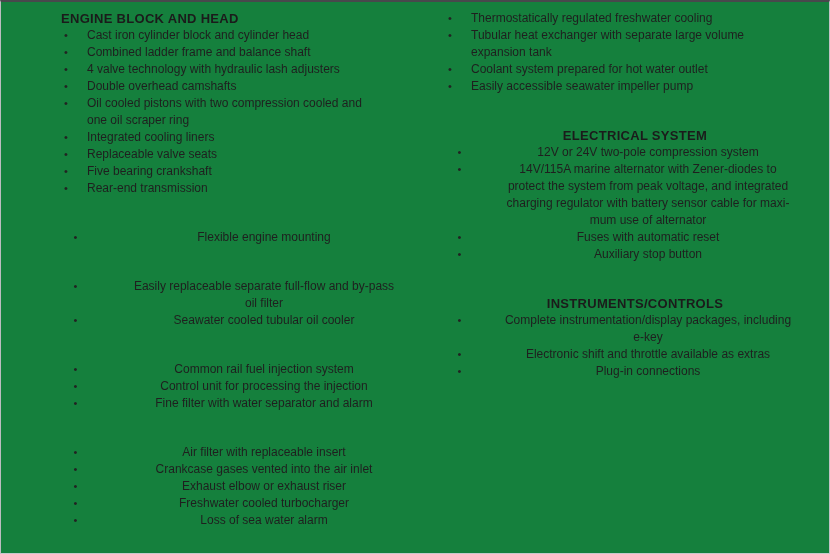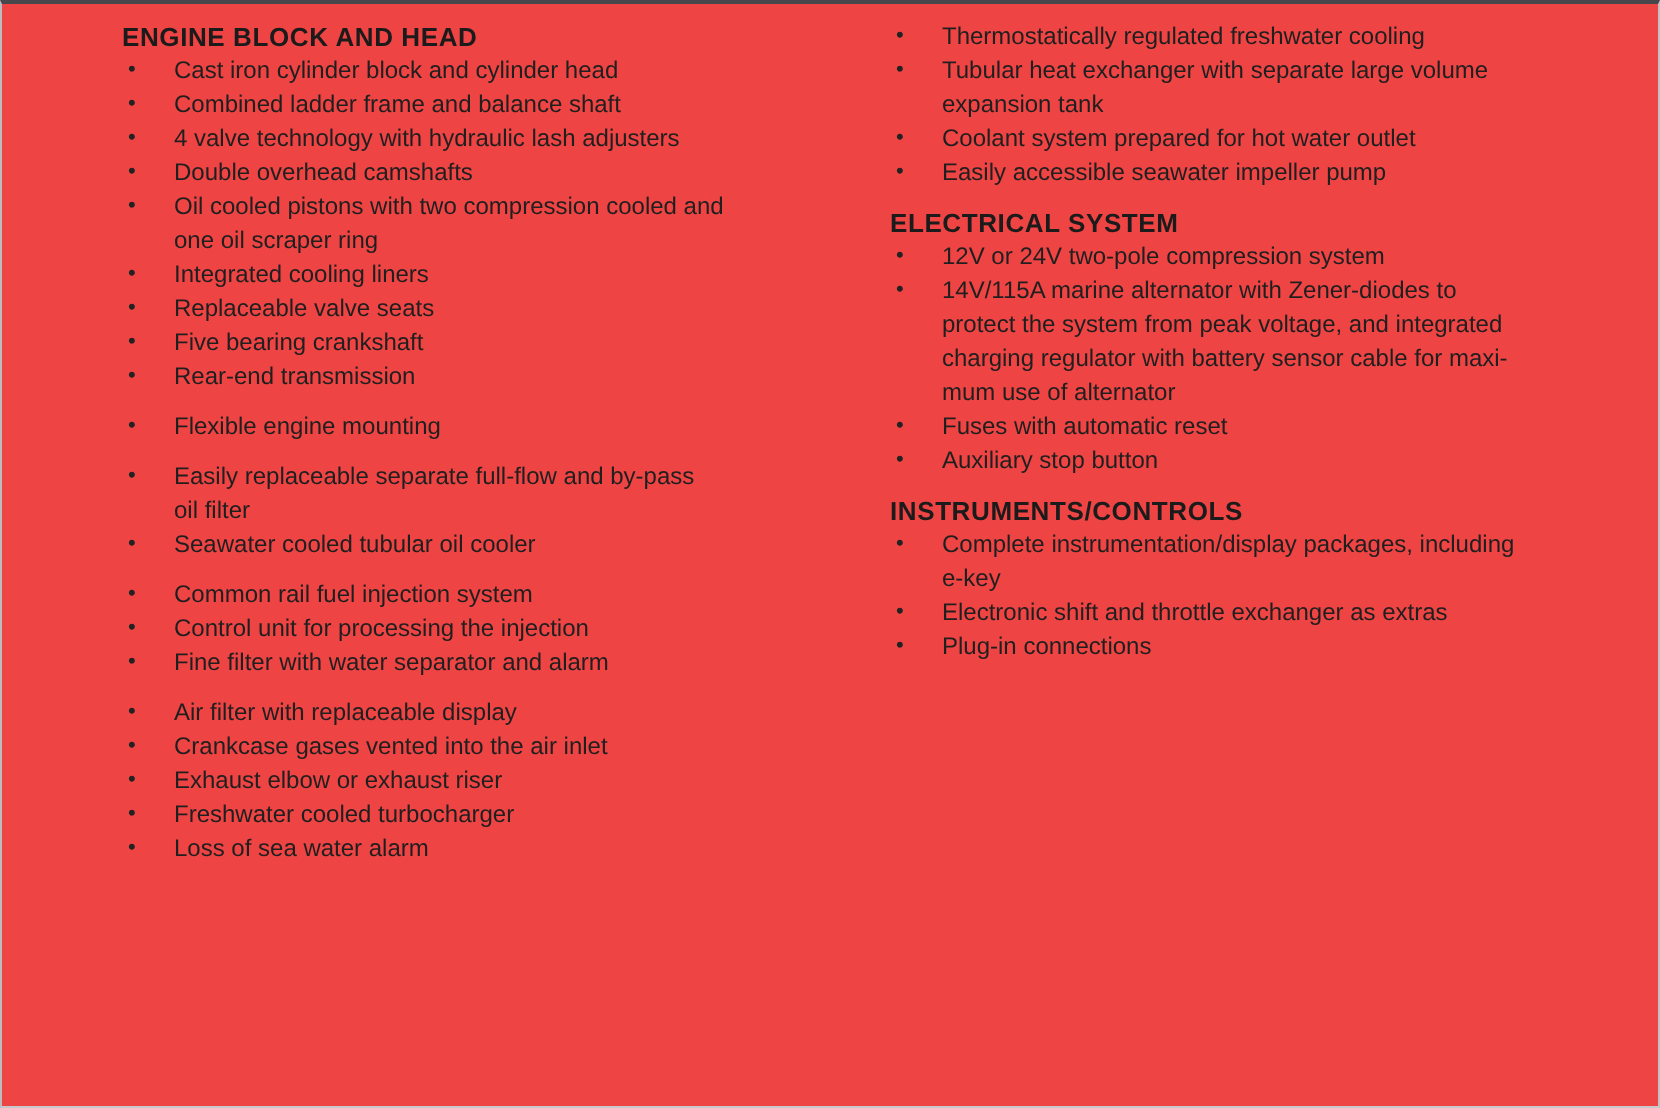--- a/index.html
+++ b/index.html
@@ -5,38 +5,38 @@
   html, body {
     margin: 0;
     padding: 0;
     background: #ffffff;
   }
   .page {
     position: relative;
     width: 830px;
     height: 554px;
     box-sizing: border-box;
-    background: #ef4444;
+    background: #15803d;
     border-top: 2px solid #48484c;
     border-left: 1px solid #bcbcc0;
     border-right: 1px solid #c2c2c6;
     border-bottom: 1px solid #c8c8cc;
     overflow: hidden;
     font-family: "Liberation Sans", sans-serif;
     color: #1f1f1f;
   }
   .col {
     position: absolute;
     top: 8px;
     width: 380px;
   }
   .col-left  { left: 60px; }
   .col-right { left: 444px; }
   .section { margin: 0; }
-  .section + .section { margin-top: 8px; }
+  .section + .section { margin-top: 32px; text-align: center; }
   .section-title {
     margin: 0;
     font-size: 13px;
     font-weight: bold;
     line-height: 17px;
     letter-spacing: 0.3px;
     color: #1b1b1b;
   }
   .bullet-list {
     list-style: none;
@@ -159,21 +159,21 @@
     <span class="bullet">•</span>
     <span class="item-text">Fine filter with water separator and alarm</span>
   </li>
 </ul>
   </section>
 
   <section class="section">
     <ul class="bullet-list">
   <li class="list-item">
     <span class="bullet">•</span>
-    <span class="item-text">Air filter with replaceable display</span>
+    <span class="item-text">Air filter with replaceable insert</span>
   </li>
 
   <li class="list-item">
     <span class="bullet">•</span>
     <span class="item-text">Crankcase gases vented into the air inlet</span>
   </li>
 
   <li class="list-item">
     <span class="bullet">•</span>
     <span class="item-text">Exhaust elbow or exhaust riser</span>
@@ -249,21 +249,21 @@
     <h2 class="section-title">INSTRUMENTS/CONTROLS</h2>
     <ul class="bullet-list">
   <li class="list-item">
     <span class="bullet">•</span>
     <span class="item-text">Complete instrumentation/display packages, including
 e-key</span>
   </li>
 
   <li class="list-item">
     <span class="bullet">•</span>
-    <span class="item-text">Electronic shift and throttle exchanger as extras</span>
+    <span class="item-text">Electronic shift and throttle available as extras</span>
   </li>
 
   <li class="list-item">
     <span class="bullet">•</span>
     <span class="item-text">Plug-in connections</span>
   </li>
 </ul>
   </section>
 </div>
 </div>

